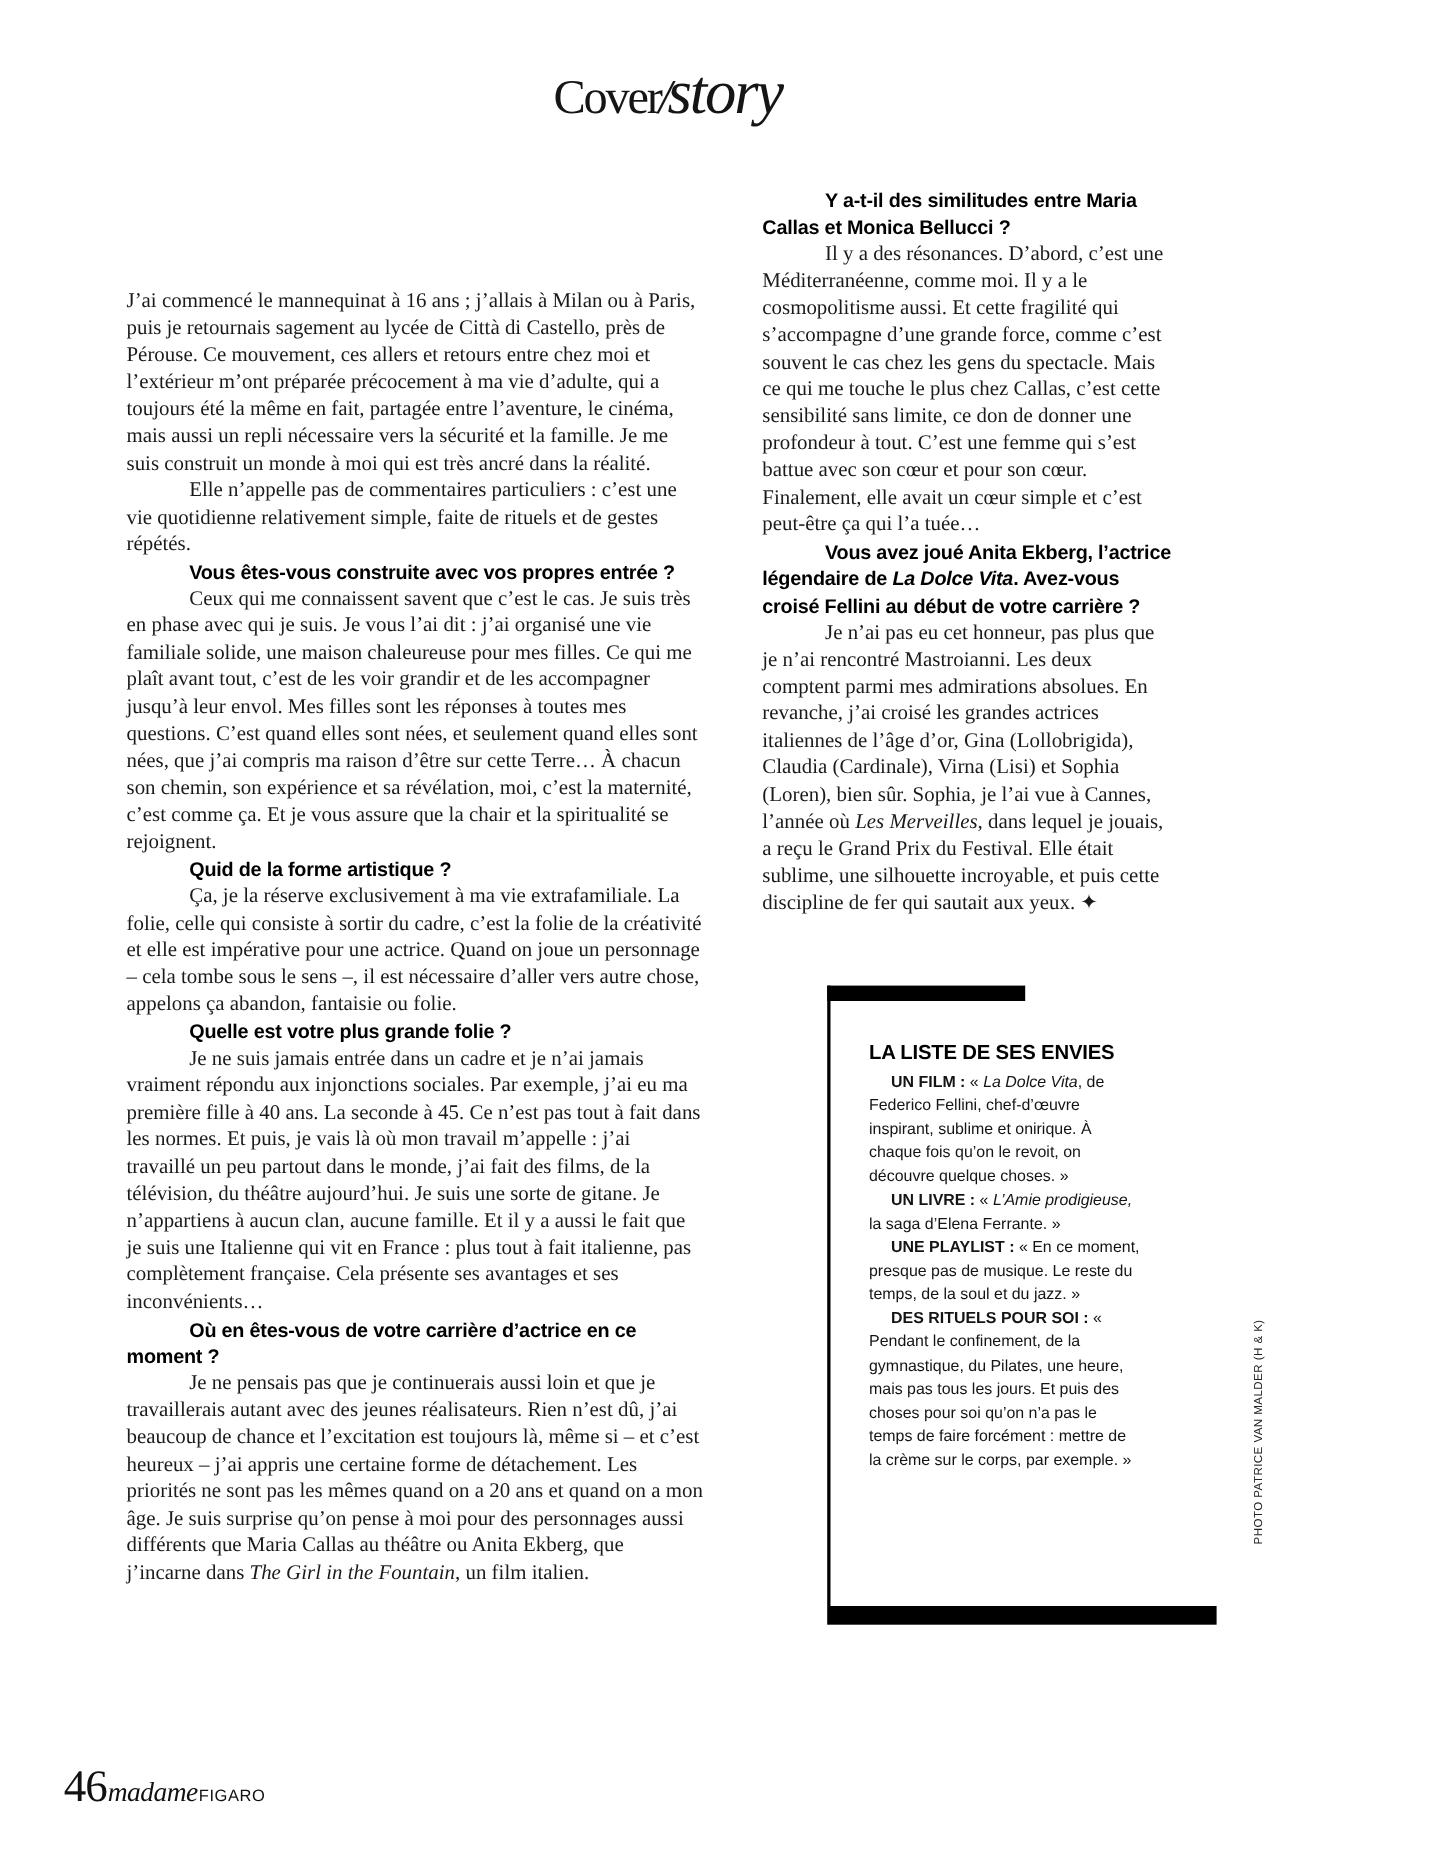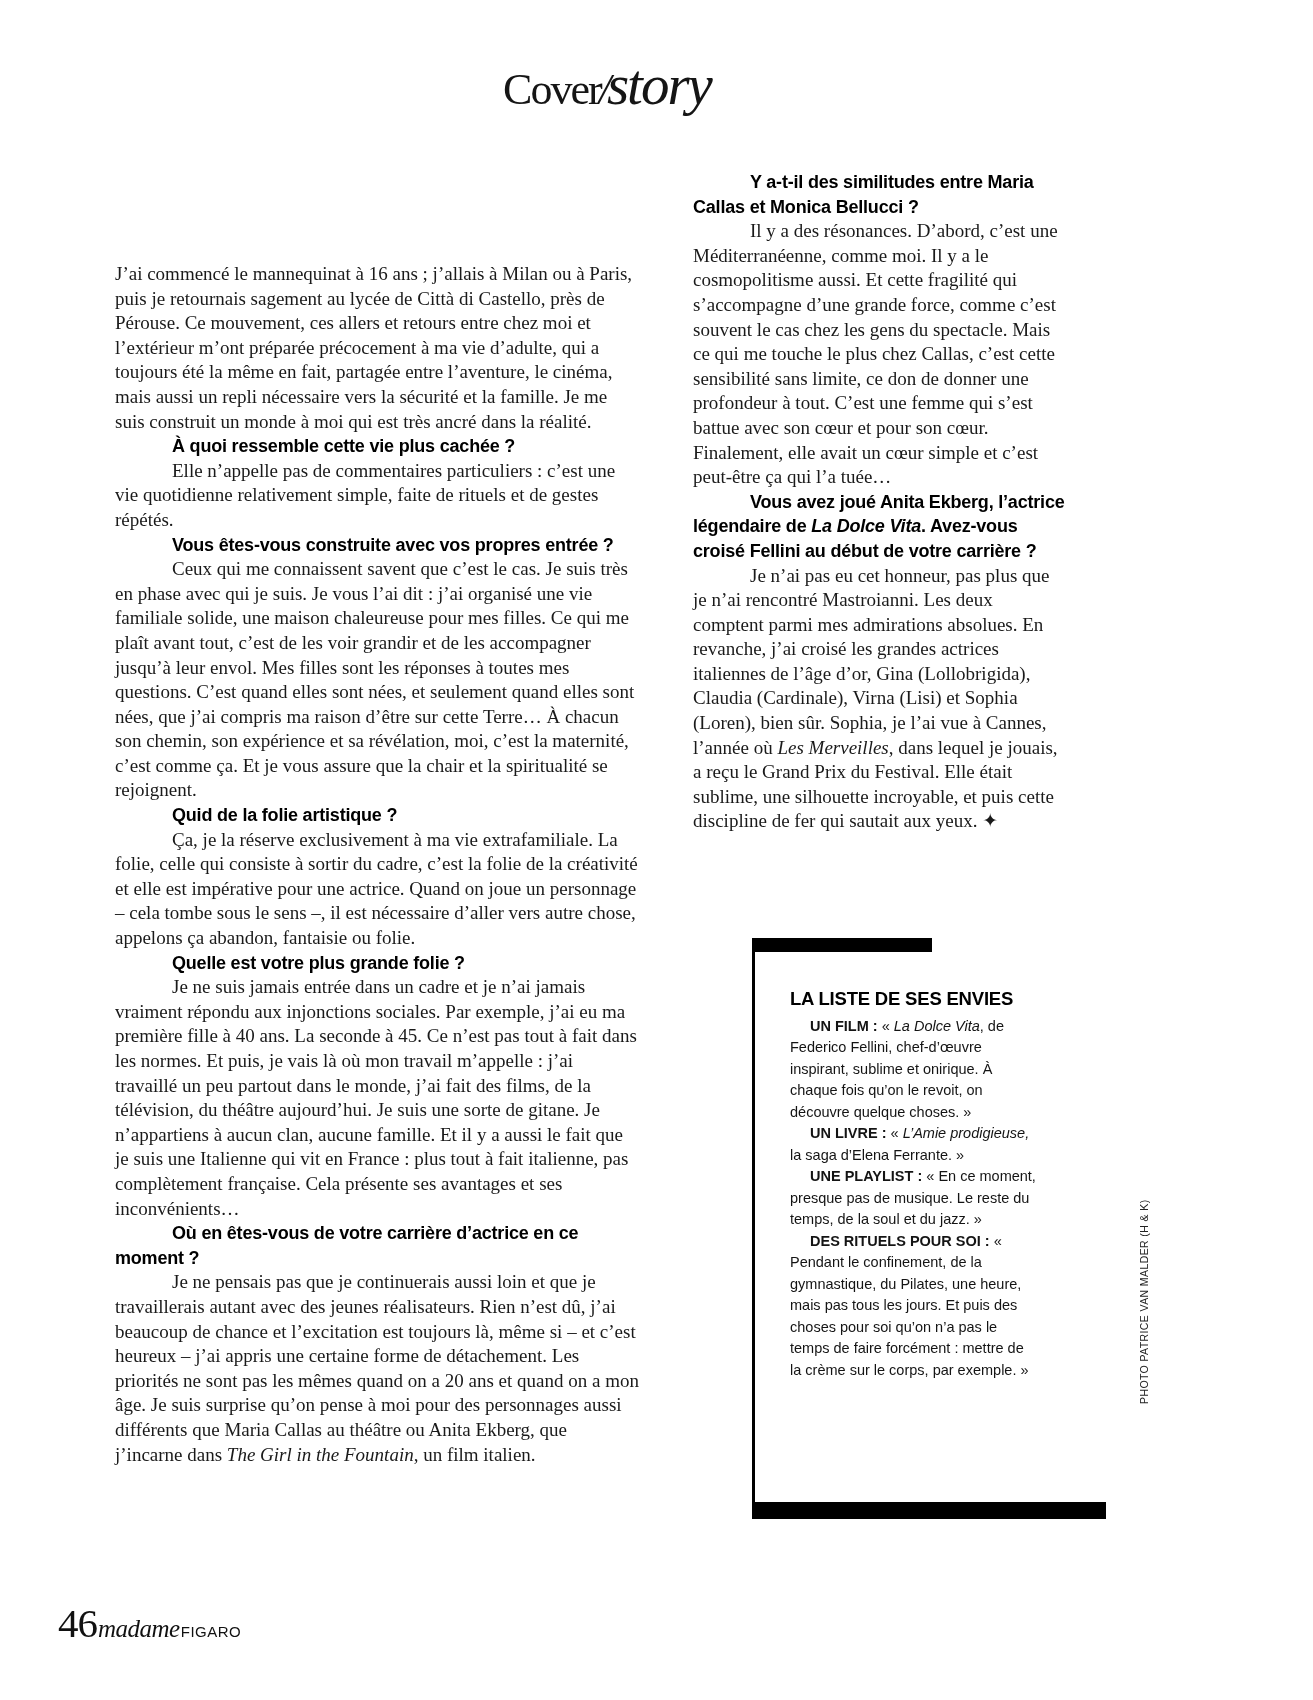--- a/index.html
+++ b/index.html
@@ -17,21 +17,21 @@
   .col{position:absolute;font-size:19px;line-height:24.6px;text-align:left;}
   .col-left{left:115px;top:262px;width:524px;}
   .col-right{left:693px;top:170px;width:372px;}
   .col p{margin:0;text-indent:57px;}
   .col p.noindent{text-indent:0;}
   .col p.question{font-family:"Liberation Sans",sans-serif;font-weight:bold;
                   font-size:18px;color:#000;letter-spacing:-0.2px;}
   .i{font-style:italic;}
 
   
-  .wishlist{position:absolute;left:752px;top:938px;width:354px;height:581px;}
+  .wishlist{position:absolute;left:752px;top:896px;width:354px;height:581px;}
   .bar{background:#000;position:absolute;}
   .bar-top{left:0;top:0;width:180px;height:14px;}
   .rule-left{position:absolute;left:0;top:0;width:3px;height:564px;background:#000;}
   .bar-bottom{left:0;top:564px;width:354px;height:17px;}
   .wish-content{position:absolute;left:38px;top:50px;width:248px;
                 font-family:"Liberation Sans",sans-serif;font-size:14.5px;
                 line-height:21.5px;color:#141414;}
   .wish-title{margin:0 0 6px 0;font-size:18.5px;font-weight:bold;color:#000;
               letter-spacing:-0.2px;font-family:"Liberation Sans",sans-serif;}
   .entry{margin:0;text-indent:20px;}
@@ -51,25 +51,24 @@
 </style>
 </head>
 <body>
 
 <div class="page">
 
   <header class="masthead"><span class="mast-left">Cover</span><span class="mast-slash">/</span><span class="mast-right">story</span></header>
 
   <section class="col col-left">
       <p class="answer noindent"><span>J’ai commencé le mannequinat à 16 ans ; j’allais à Milan ou à Paris, puis je retournais sagement au lycée de Città di Castello, près de Pérouse. Ce mouvement, ces allers et retours entre chez moi et l’extérieur m’ont préparée précocement à ma vie d’adulte, qui a toujours été la même en fait, partagée entre l’aventure, le cinéma, mais aussi un repli nécessaire vers la sécurité et la famille. Je me suis construit un monde à moi qui est très ancré dans la réalité.</span></p>
-      <p class="question"><span>À quoi ressemble cette vie plus cachée ?</span></p>
       <p class="answer"><span>Elle n’appelle pas de commentaires particuliers : c’est une vie quotidienne relativement simple, faite de rituels et de gestes répétés.</span></p>
       <p class="question"><span>Vous êtes-vous construite avec vos propres entrée ?</span></p>
       <p class="answer"><span>Ceux qui me connaissent savent que c’est le cas. Je suis très en phase avec qui je suis. Je vous l’ai dit : j’ai organisé une vie familiale solide, une maison chaleureuse pour mes filles. Ce qui me plaît avant tout, c’est de les voir grandir et de les accompagner jusqu’à leur envol. Mes filles sont les réponses à toutes mes questions. C’est quand elles sont nées, et seulement quand elles sont nées, que j’ai compris ma raison d’être sur cette Terre… À chacun son chemin, son expérience et sa révélation, moi, c’est la maternité, c’est comme ça. Et je vous assure que la chair et la spiritualité se rejoignent.</span></p>
-      <p class="question"><span>Quid de la folie artistique ?</span></p>
+      <p class="question"><span>Quid de la forme artistique ?</span></p>
       <p class="answer"><span>Ça, je la réserve exclusivement à ma vie extrafamiliale. La folie, celle qui consiste à sortir du cadre, c’est la folie de la créativité et elle est impérative pour une actrice. Quand on joue un personnage – cela tombe sous le sens –, il est nécessaire d’aller vers autre chose, appelons ça abandon, fantaisie ou folie.</span></p>
       <p class="question"><span>Quelle est votre plus grande folie ?</span></p>
       <p class="answer"><span>Je ne suis jamais entrée dans un cadre et je n’ai jamais vraiment répondu aux injonctions sociales. Par exemple, j’ai eu ma première fille à 40 ans. La seconde à 45. Ce n’est pas tout à fait dans les normes. Et puis, je vais là où mon travail m’appelle : j’ai travaillé un peu partout dans le monde, j’ai fait des films, de la télévision, du théâtre aujourd’hui. Je suis une sorte de gitane. Je n’appartiens à aucun clan, aucune famille. Et il y a aussi le fait que je suis une Italienne qui vit en France : plus tout à fait italienne, pas complètement française. Cela présente ses avantages et ses inconvénients…</span></p>
       <p class="question"><span>Où en êtes-vous de votre carrière d’actrice en ce moment ?</span></p>
       <p class="answer"><span>Je ne pensais pas que je continuerais aussi loin et que je travaillerais autant avec des jeunes réalisateurs. Rien n’est dû, j’ai beaucoup de chance et l’excitation est toujours là, même si – et c’est heureux – j’ai appris une certaine forme de détachement. Les priorités ne sont pas les mêmes quand on a 20 ans et quand on a mon âge. Je suis surprise qu’on pense à moi pour des personnages aussi différents que Maria Callas au théâtre ou Anita Ekberg, que j’incarne dans </span><span class="i">The Girl in the Fountain</span><span>, un film italien.</span></p>
     </section>
 
   <section class="col col-right">
       <p class="question"><span>Y a-t-il des similitudes entre Maria Callas et Monica Bellucci ?</span></p>
       <p class="answer"><span>Il y a des résonances. D’abord, c’est une Méditerranéenne, comme moi. Il y a le cosmopolitisme aussi. Et cette fragilité qui s’accompagne d’une grande force, comme c’est souvent le cas chez les gens du spectacle. Mais ce qui me touche le plus chez Callas, c’est cette sensibilité sans limite, ce don de donner une profondeur à tout. C’est une femme qui s’est battue avec son cœur et pour son cœur. Finalement, elle avait un cœur simple et c’est peut-être ça qui l’a tuée…</span></p>

